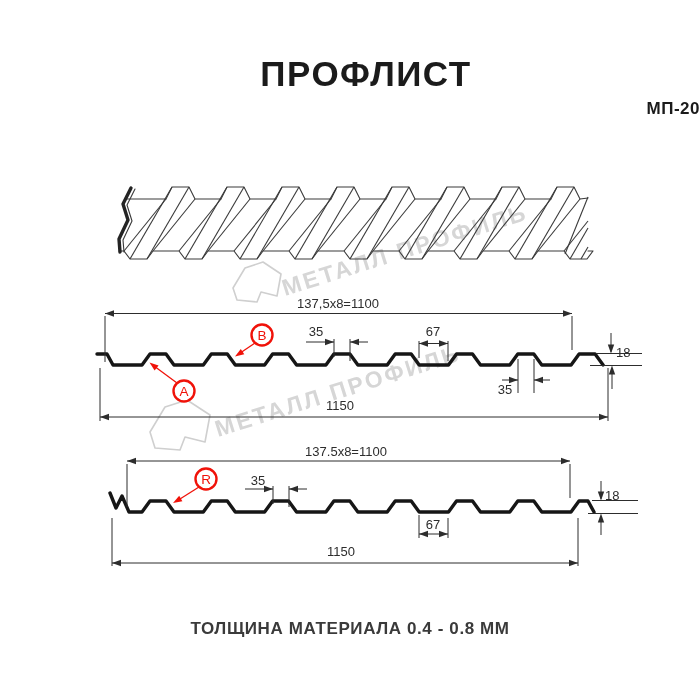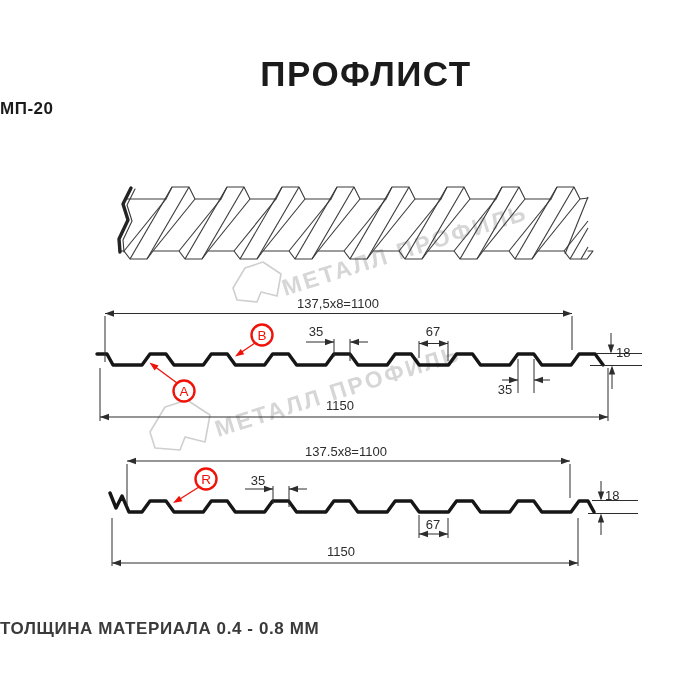--- a/index.html
+++ b/index.html
@@ -5,25 +5,25 @@
   html,body{margin:0;padding:0;}
   body{
     width:700px;height:700px;position:relative;overflow:hidden;
     background:#ffffff;font-family:"Liberation Sans",sans-serif;
   }
   .title{
     position:absolute;top:54px;left:16px;width:700px;text-align:center;
     font-size:35px;font-weight:bold;letter-spacing:1.5px;color:#1b1b1b;
   }
   .subtitle{
-    position:absolute;top:99px;left:0;width:700px;text-align:left;
+    position:absolute;top:99px;left:0;width:700px;text-align:right;
     font-size:17px;font-weight:bold;letter-spacing:.5px;color:#1b1b1b;
   }
   .footer{
-    position:absolute;top:619px;left:0;width:700px;
+    position:absolute;top:619px;left:0;width:700px;text-align:center;
     font-size:17px;font-weight:bold;letter-spacing:.6px;color:#3a3a3a;
   }
   svg{position:absolute;left:0;top:0;}
   text{font-family:"Liberation Sans",sans-serif;}
   .dim{font-size:13px;fill:#2d2d2d;}
   .redlbl{font-size:13.5px;}
   .wm{font-size:23px;font-weight:bold;letter-spacing:2.5px;}
 </style>
 </head>
 <body>

